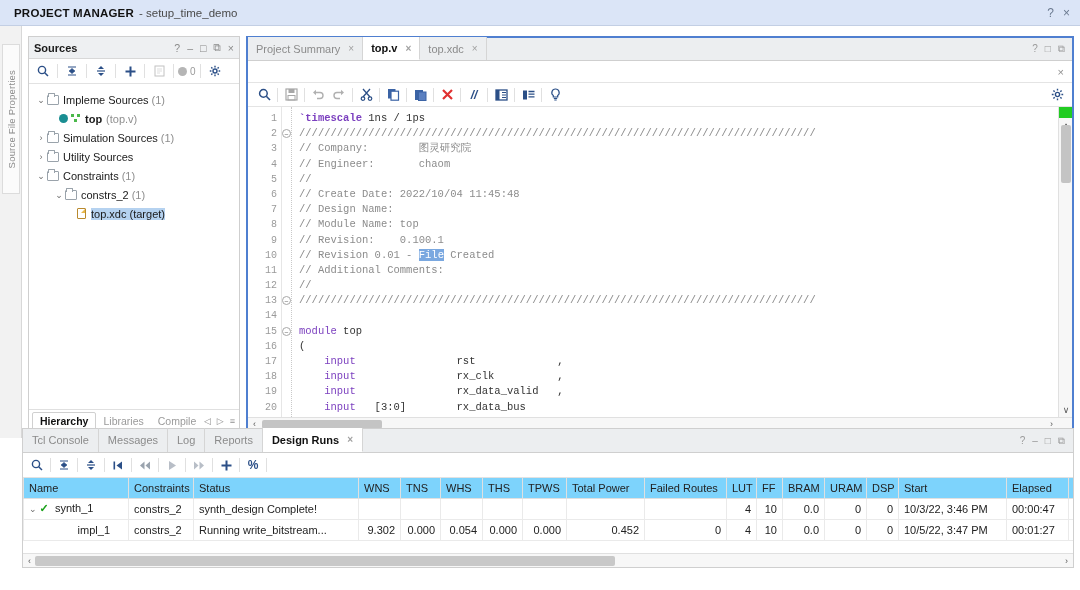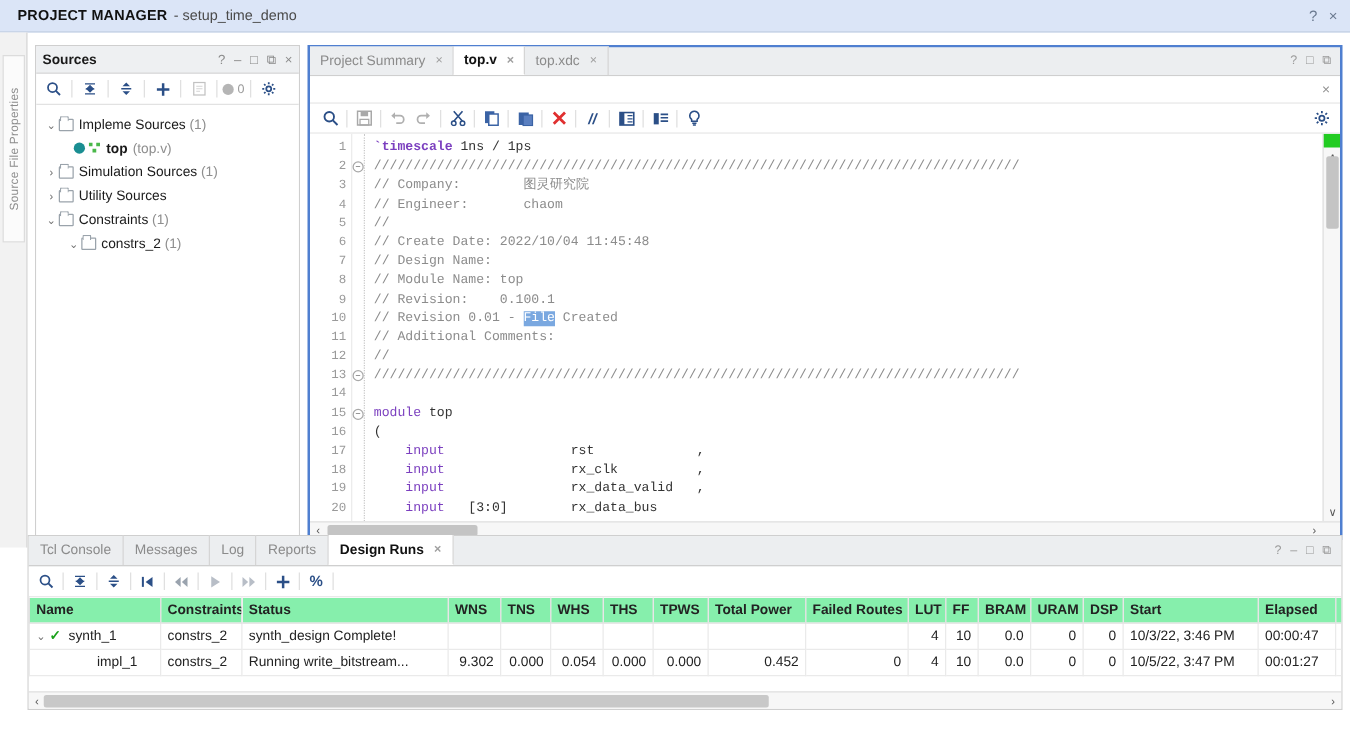--- a/index.html
+++ b/index.html
@@ -180,22 +180,22 @@
     background: #fff; border: 1px solid #cfcfcf; display: flex; flex-direction: column;
   }
   .brow1 { height: 24px; background: #eceef0; border-bottom: 1px solid #cfcfcf; display: flex; align-items: flex-end; position: relative; }
   .btabx { height: 24px; display: flex; align-items: center; gap: 8px; padding: 0 9px; font-size: 11px; color: #8b8b8b; border-right: 1px solid #d5d5d5; }
   .btabx.active { background: #fff; color: #111; font-weight: bold; border-bottom: 1px solid #fff; margin-top: 20px; }
   .brow1 .wc { position: absolute; right: 8px; top: 6px; display: flex; gap: 7px; color: #9a9a9a; font-size: 10px; }
   .brow2 { height: 25px; background: #fff; border-bottom: 1px solid #e2e2e2; display: flex; align-items: center; padding: 0 4px; gap: 1px; }
 
   table.runs { width: 100%; border-collapse: collapse; font-size: 11px; table-layout: fixed; }
   table.runs th {
-    background: #86efac; border: 1px solid #e0e0e0; border-top: none;
-    font-weight: bold; color: #222; text-align: left; height: 20px; padding: 0 5px;
+    background: #7dd3fc; border: 1px solid #e0e0e0; border-top: none;
+    font-weight: normal; color: #222; text-align: left; height: 20px; padding: 0 5px;
     white-space: nowrap; overflow: hidden;
   }
   table.runs td {
     border: 1px solid #eaeaea; height: 21px; padding: 0 5px; color: #222;
     white-space: nowrap; overflow: hidden;
   }
   td.num, th.num { text-align: right; }
   .check { color: #1aa11a; font-weight: bold; margin-right: 3px; }
   .tblwrap { flex: 1; overflow: hidden; background: #fff; }
   .bhscroll { height: 14px; background: #f7f7f7; border-top: 1px solid #e0e0e0; position: relative; }
@@ -329,22 +329,36 @@
         <span class="tcount">(1)</span>
       </div>
 
       <div class="trow" style="padding-left:24px">
         <span class="tw">⌄</span>
         <span class="folder"></span>
         <span class="tlbl">constrs_2</span>
         <span class="tcount">(1)</span>
       </div>
 
-    </div>
-
+      <div class="trow" style="padding-left:48px">
+        <span class="xdcico"></span>
+        <span class="tlbl sel">top.xdc (target)</span>
+      </div>
+    </div>
+
+    <div class="btabs">
+      <span class="btab active">Hierarchy</span>
+      <span class="btab">Libraries</span>
+      <span class="btab">Compile</span>
+      <div class="btabnav">
+        <span>◁</span>
+        <span>▷</span>
+        <span>≡</span>
+      </div>
+    </div>
   </div>
 
   <div class="editor">
     <div class="etabs">
       <div class="etab">
         <span>Project Summary</span>
         <span class="x">×</span>
       </div>
       <div class="etab active">
         <span>top.v</span>

